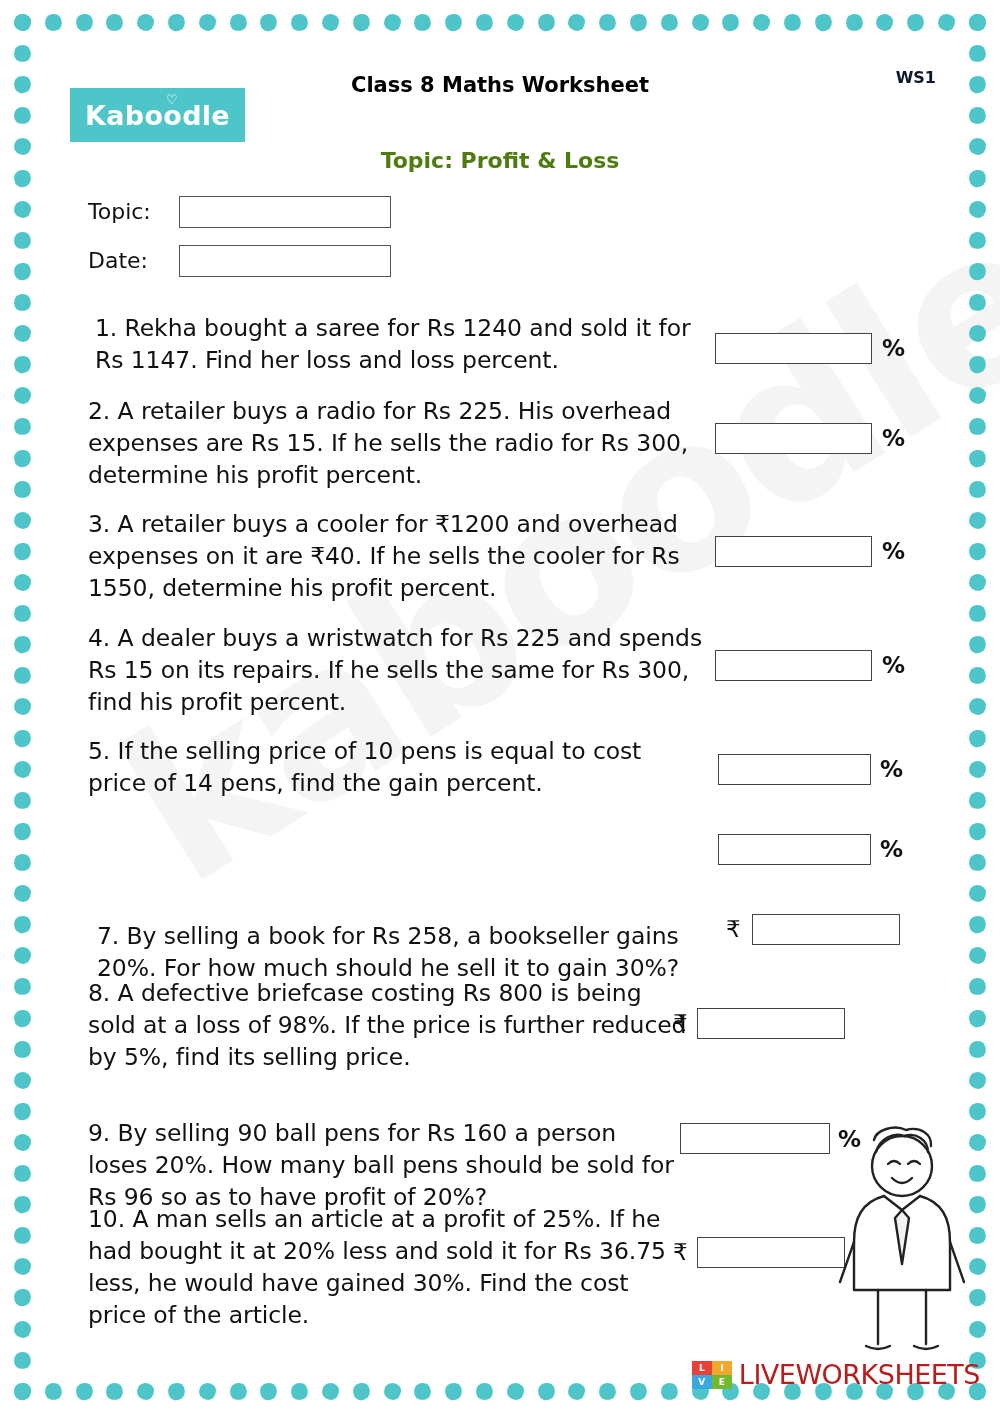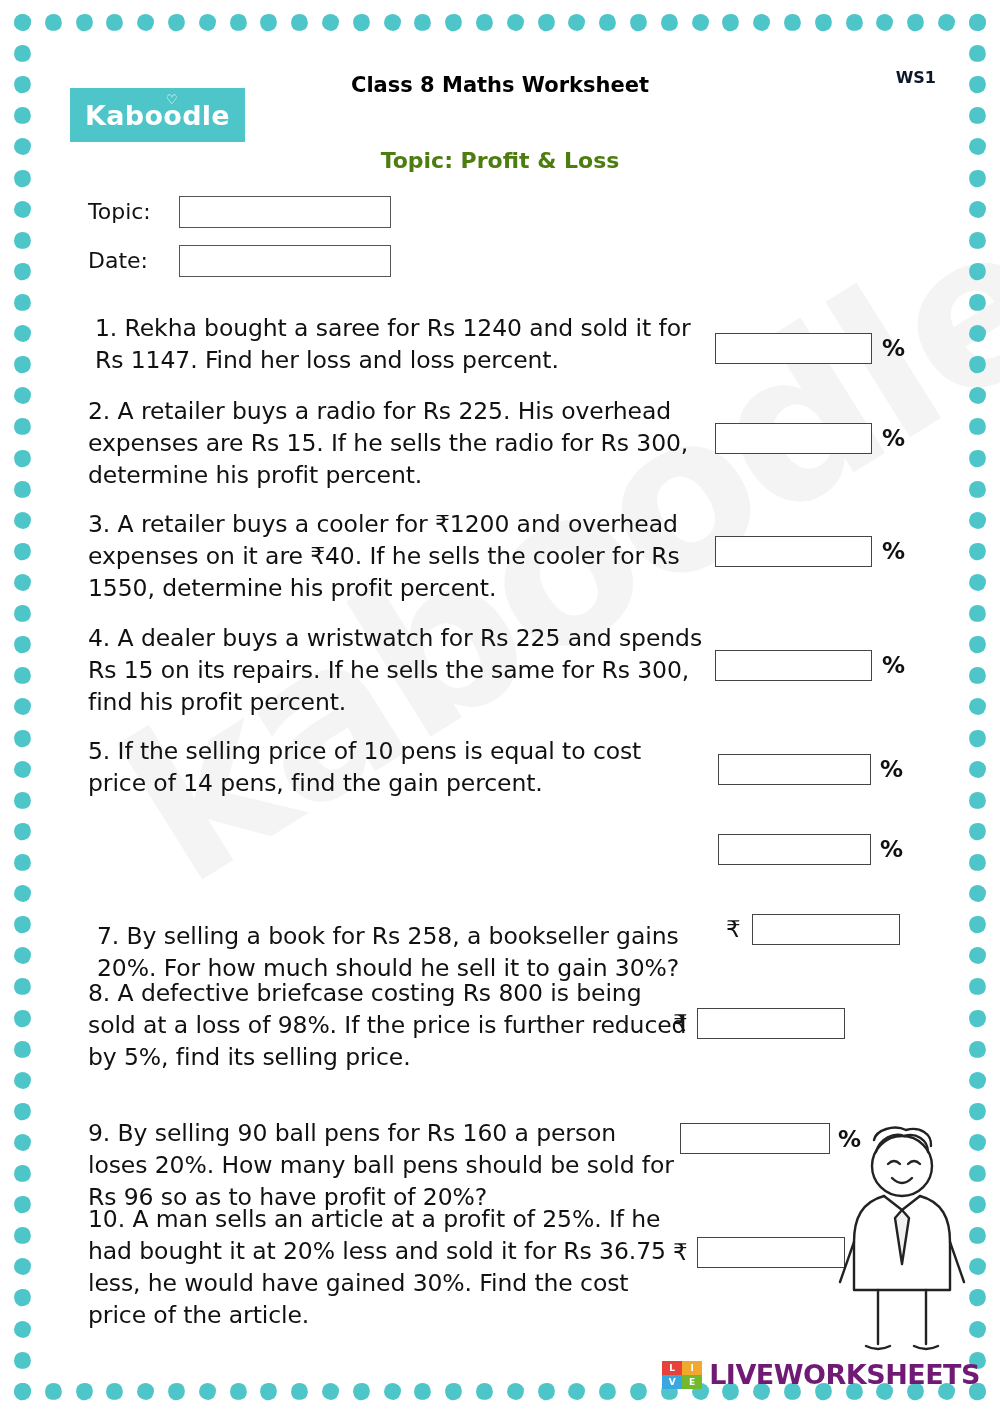--- a/index.html
+++ b/index.html
@@ -172,22 +172,22 @@
   }
   .lw-badge span {
     display: flex; align-items: center; justify-content: center;
   }
   .lw-badge .c1 { background: #e8413a; }
   .lw-badge .c2 { background: #f0a92c; }
   .lw-badge .c3 { background: #3aa8e0; }
   .lw-badge .c4 { background: #72b92e; }
   .lw-text {
     font-size: 27px;
-    font-weight: 700;
-    color: #701a75;
+    font-weight: 400;
+    color: #b91c1c;
     letter-spacing: -0.5px;
   }
 
   .boy { position: absolute; right: 28px; bottom: 62px; z-index: 2; }
 </style>
 </head>
 <body>
 
 <div id="sheet">
 

